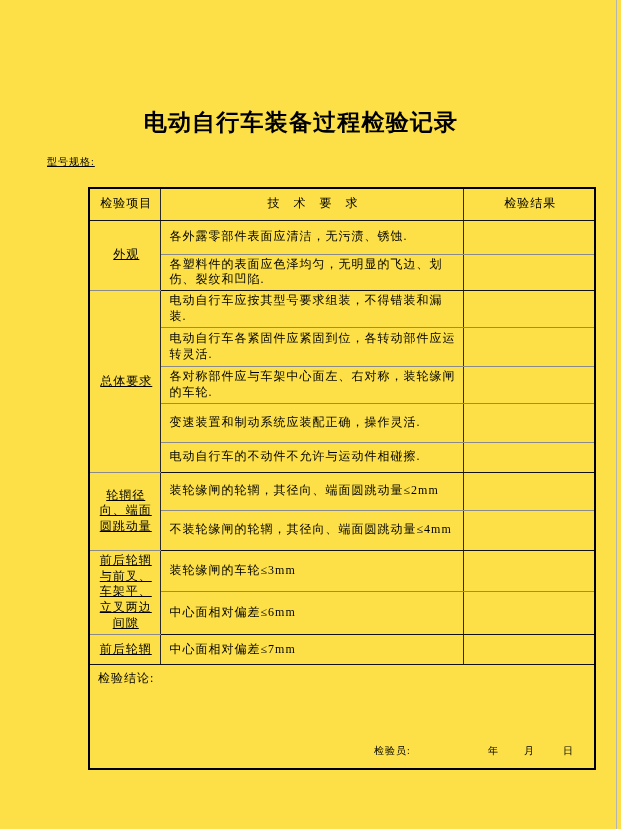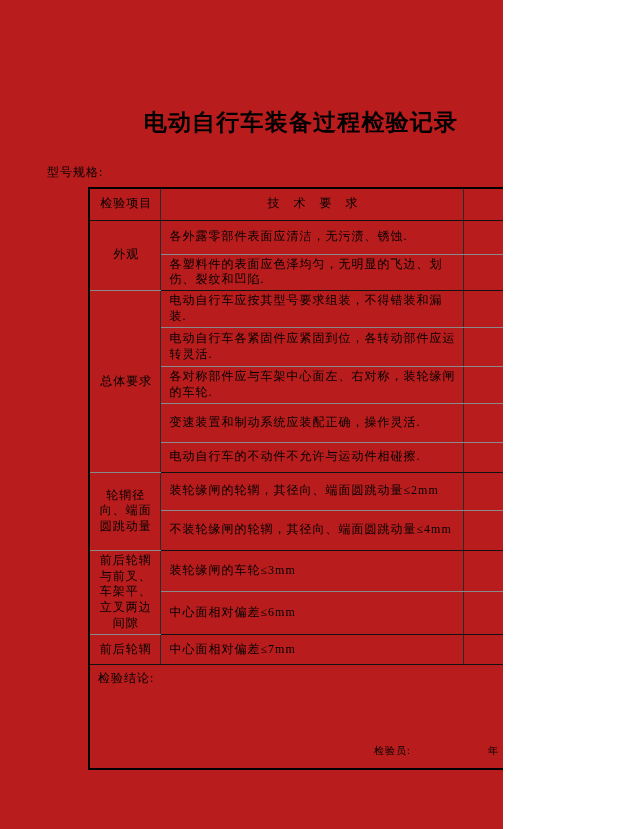--- a/index.html
+++ b/index.html
@@ -1,20 +1,20 @@
 <!DOCTYPE html>
 <html><head>
 <meta charset="utf-8">
 <style>
   html, body { margin: 0; padding: 0; background: #ffffff; }
   .page {
     position: relative;
-    width: 503px;
+    width: 621px;
     height: 829px;
-    background: #b91c1c;
+    background: #fde047;
     font-family: "Liberation Serif", serif;
     color: #000000;
     overflow: hidden;
   }
   .edge-line {
     position: absolute;
     left: 616px; top: 0;
     width: 1px; height: 829px;
     background: #b4b4b4;
   }
@@ -22,23 +22,24 @@
     position: absolute;
     top: 107px; left: 48px; width: 506px;
     text-align: center;
     font-size: 23px;
     font-weight: bold;
     letter-spacing: 1.2px;
     white-space: nowrap;
   }
   .model-spec {
     position: absolute;
-    top: 164px; left: 47px;
-    font-size: 12px;
+    top: 155px; left: 47px;
+    font-size: 10px;
     letter-spacing: 1px;
+    text-decoration: underline;
   }
   table.insp {
     position: absolute;
     top: 187px; left: 48px;
     width: 506px;
     border-collapse: collapse;
     table-layout: fixed;
     border: 2px solid #000000;
     margin-left: 40px;
   }
@@ -47,21 +48,21 @@
     font-size: 12px;
     letter-spacing: 1px;
     line-height: 1.32;
     vertical-align: middle;
     padding: 2px 6px 2px 9px;
     overflow: hidden;
   }
   tr.sub td { border-bottom-color: #8a8a8a; }
   tr.sec td { border-bottom-color: #111111; }
   td.hdr { text-align: center; padding: 2px 4px; }
-  td.item { text-align: center; padding: 2px 4px; }
+  td.item { text-align: center; padding: 2px 4px; text-decoration: underline; }
   td.item.left { text-align: center; padding: 2px 3px 2px 5px; }
   td.res { padding: 2px 4px; }
   td.concl {
     position: relative;
     padding: 0;
     vertical-align: top;
     text-align: center;
   }
   .concl-label {
     position: absolute;

